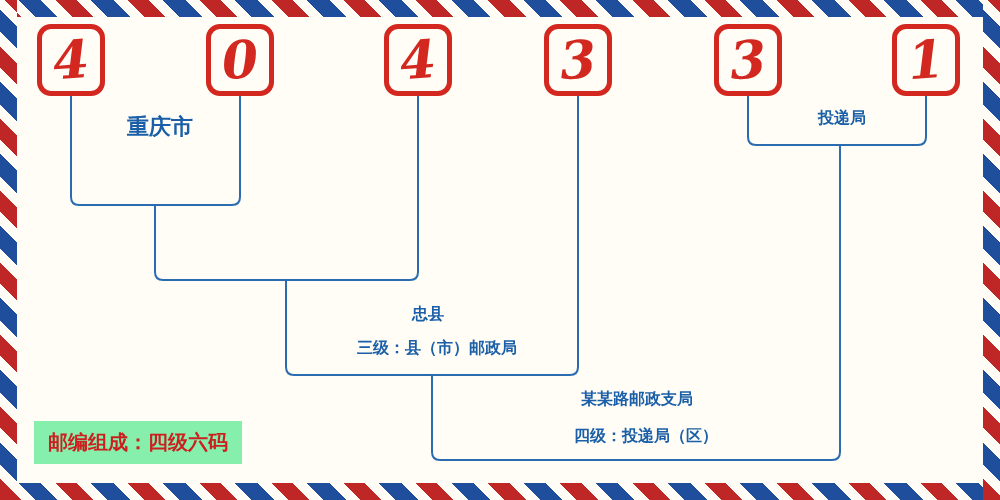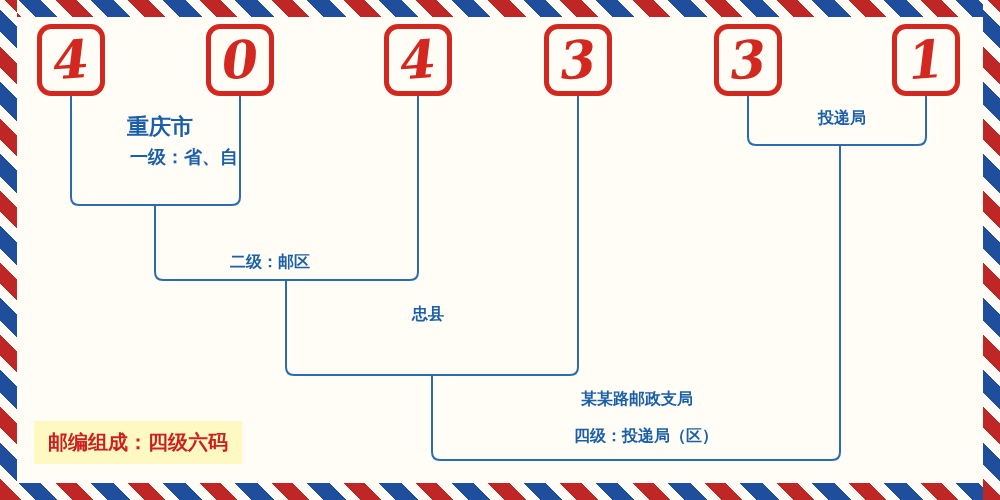--- a/index.html
+++ b/index.html
@@ -33,32 +33,32 @@
     font-style: italic; font-weight: bold;
     font-size: 52px; line-height: 1; color: #d3281f;
     transform: rotate(-4deg);
   }
 
   .connectors { position: absolute; top: 0; left: 0; width: 1000px; height: 500px; pointer-events: none; }
 
   
   .label {
     position: absolute; color: #1a5fa8; font-weight: bold;
-    text-align: right; white-space: nowrap;
+    text-align: left; white-space: nowrap;
     transform: translateX(-50%);
   }
   .label.big   { font-size: 22px; }
   .label.mid   { font-size: 16px; }
   .label.small { font-size: 16px; }
   .label.twoline { white-space: normal; width: 160px; line-height: 1.45; font-size: 18px; }
 
   
   .note {
     position: absolute; left: 34px; top: 421px;
-    background: #fef9c3; color: #cc1f1f;
+    background: #86efac; color: #cc1f1f;
     font-size: 20px; font-weight: bold;
     padding: 8px 14px; white-space: nowrap;
   }
 </style>
 </head>
 <body>
 
 <div class="canvas">
 
   <div class="stripe stripe-top"></div>
@@ -89,27 +89,26 @@
   <div class="digit-box" style="left:714px">
     <span class="digit">3</span>
   </div>
   <div class="digit-box" style="left:892px">
     <span class="digit">1</span>
   </div>
 
   <div class="label big" style="left:160px; top:112px">重庆市</div>
 
   <div class="label twoline" style="left:158px; top:144px">
-    <div>一级：省、自</div>
   </div>
 
-  <div class="label small" style="left:270px; top:252px">二级：邮区</div>
 
   <div class="label mid" style="left:428px; top:304px">忠县</div>
 
+  <div class="label small" style="left:437px; top:338px">三级：县（市）邮政局</div>
 
   <div class="label small" style="left:842px; top:108px">投递局</div>
 
   <div class="label small" style="left:646px; top:426px">四级：投递局（区）</div>
 
   <div class="label small" style="left:637px; top:389px">某某路邮政支局</div>
 
   <div class="note">邮编组成：四级六码</div>
 
 </div>

